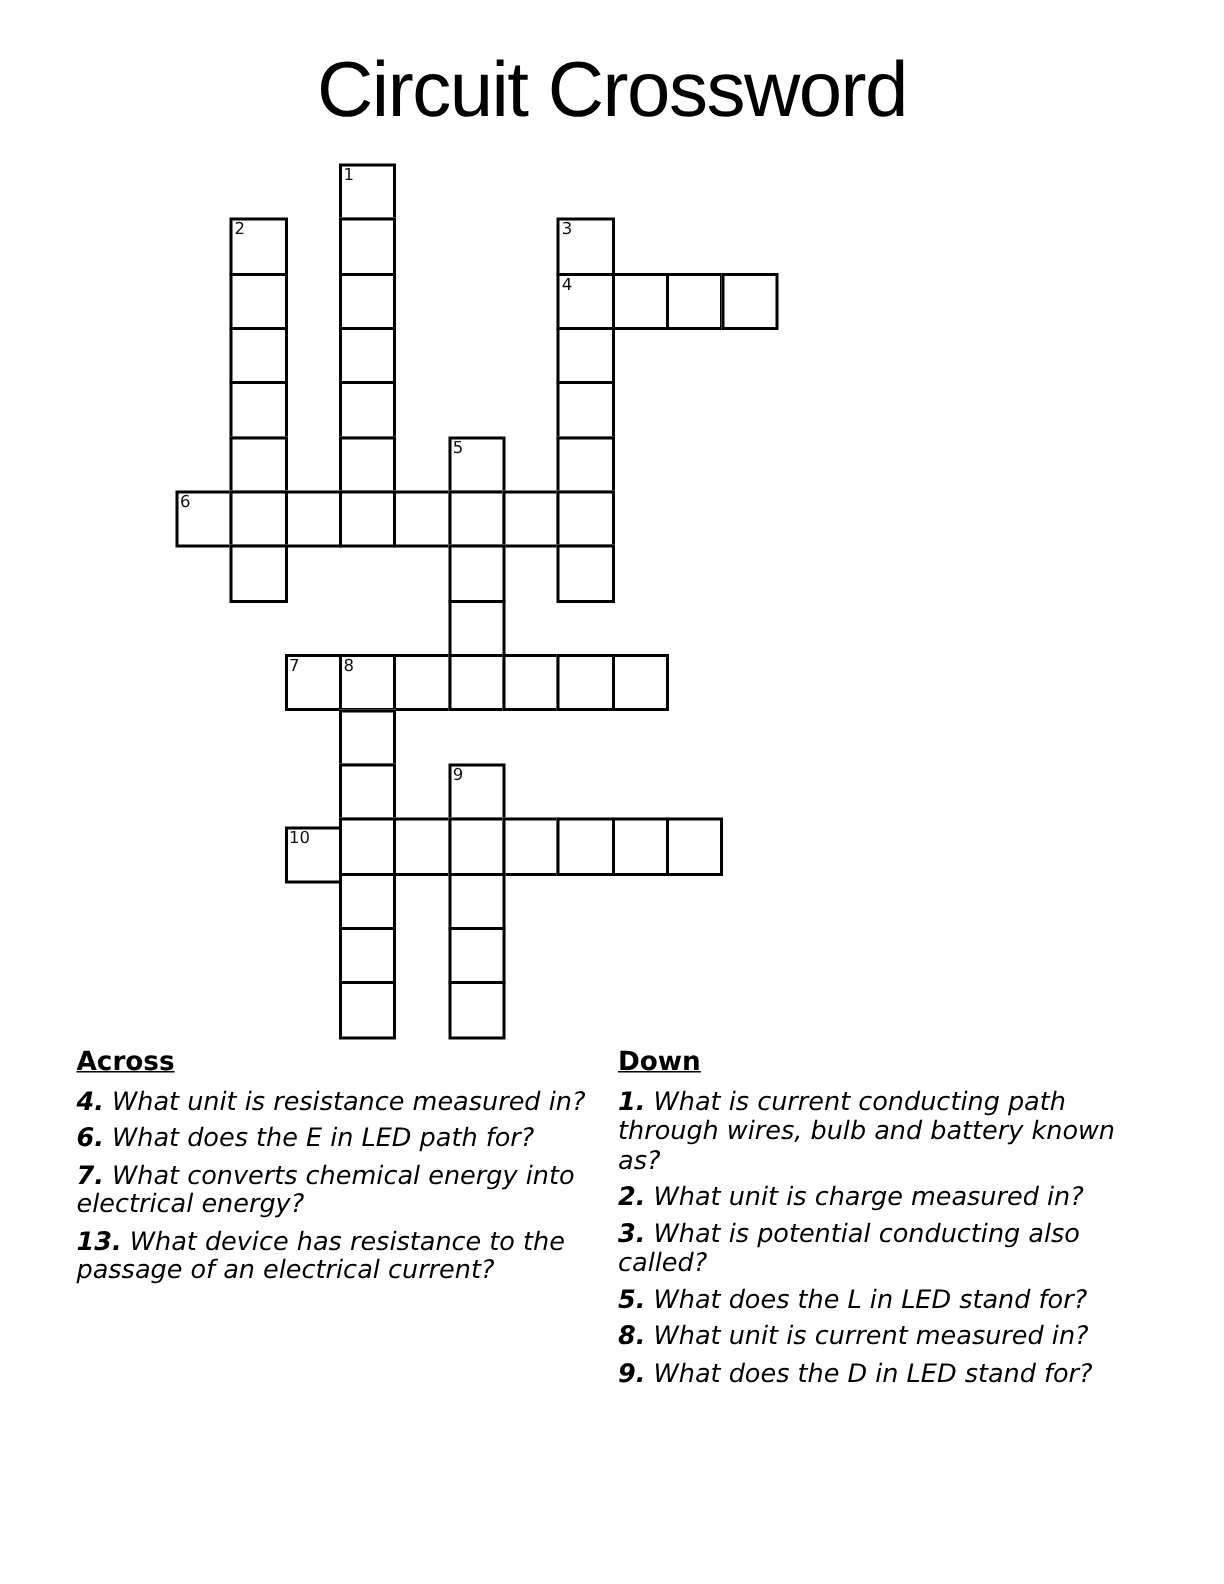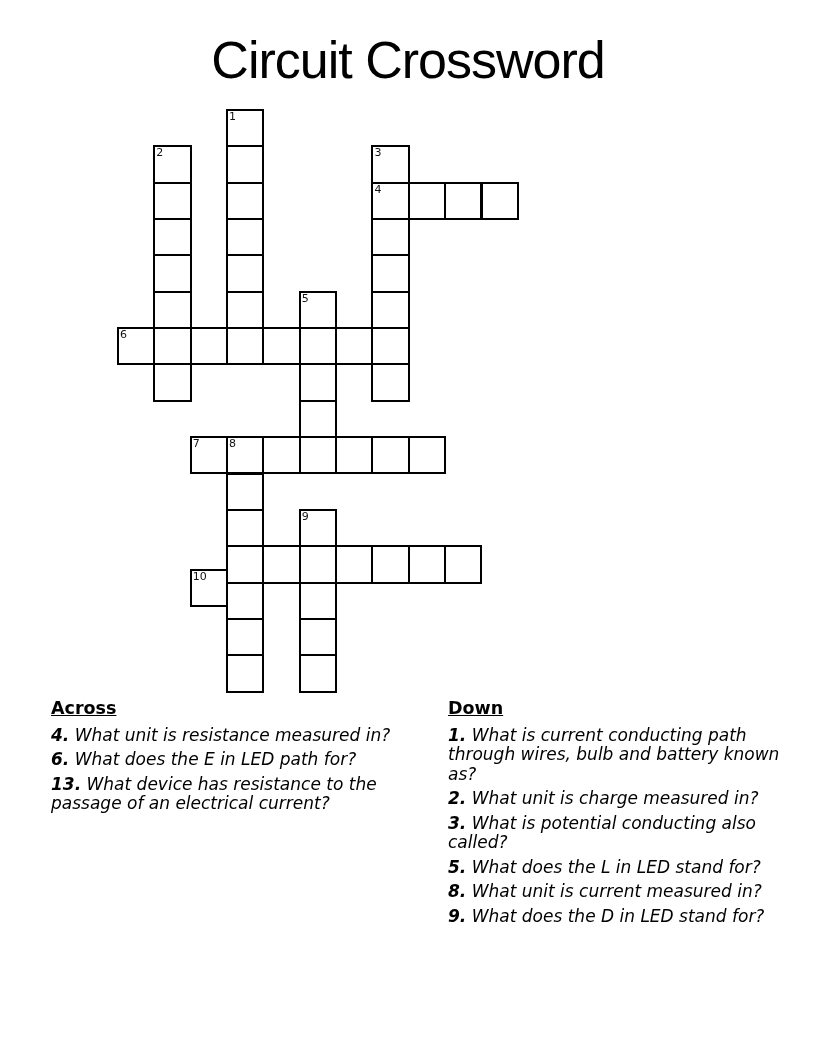--- a/index.html
+++ b/index.html
@@ -54,21 +54,21 @@
     color: #111111;
   }
   .clue-col {
     position: absolute;
     top: 699px;
     font-size: 17px;
     line-height: 19.5px;
     color: #000000;
   }
   .clue-col.across { left: 51px;  width: 350px; }
-  .clue-col.down   { left: 412px; width: 360px; margin-left: 36px; }
+  .clue-col.down   { left: 412px; width: 360px; }
   .clue-heading {
     font-weight: bold;
     text-decoration: underline;
     margin: 0 0 7px 0;
     font-size: 17.5px;
   }
   .clue {
     margin: 0 0 5px 0;
     font-style: italic;
   }
@@ -179,21 +179,21 @@
   <div class="cell" style="left: 290.8px; top: 327.15px;"></div>
 
   <div class="cell" style="left: 109.05px; top: 363.5px;"></div>
 
   <div class="cell" style="left: 109.05px; top: 399.85px;"></div>
 
   <div class="cell" style="left: 181.75px; top: 399.85px;">
         <span class="cellnum">9</span>
       </div>
 
-  <div class="cell" style="left: 72.7px; top: 460px;">
+  <div class="cell" style="left: 72.7px; top: 442px;">
         <span class="cellnum">10</span>
       </div>
 
   <div class="cell" style="left: 109.05px; top: 436.2px;"></div>
 
   <div class="cell" style="left: 145.4px; top: 436.2px;"></div>
 
   <div class="cell" style="left: 181.75px; top: 436.2px;"></div>
 
   <div class="cell" style="left: 218.1px; top: 436.2px;"></div>
@@ -217,20 +217,21 @@
   <div class="cell" style="left: 181.75px; top: 545.25px;"></div>
 </div>
 
   <div class="clue-col across">
     <div class="clue-heading">Across</div>
     <div id="across-list">
   <p class="clue"><span class="clue-num">4.</span> <span class="clue-text">What unit is resistance measured in?</span></p>
 
   <p class="clue"><span class="clue-num">6.</span> <span class="clue-text">What does the E in LED path for?</span></p>
 
+  <p class="clue"><span class="clue-num">7.</span> <span class="clue-text">What converts chemical energy into electrical energy?</span></p>
 
   <p class="clue"><span class="clue-num">13.</span> <span class="clue-text">What device has resistance to the passage of an electrical current?</span></p>
 </div>
   </div>
 
   <div class="clue-col down">
     <div class="clue-heading">Down</div>
     <div id="down-list">
   <p class="clue"><span class="clue-num">1.</span> <span class="clue-text">What is current conducting path through wires, bulb and battery known as?</span></p>
 

